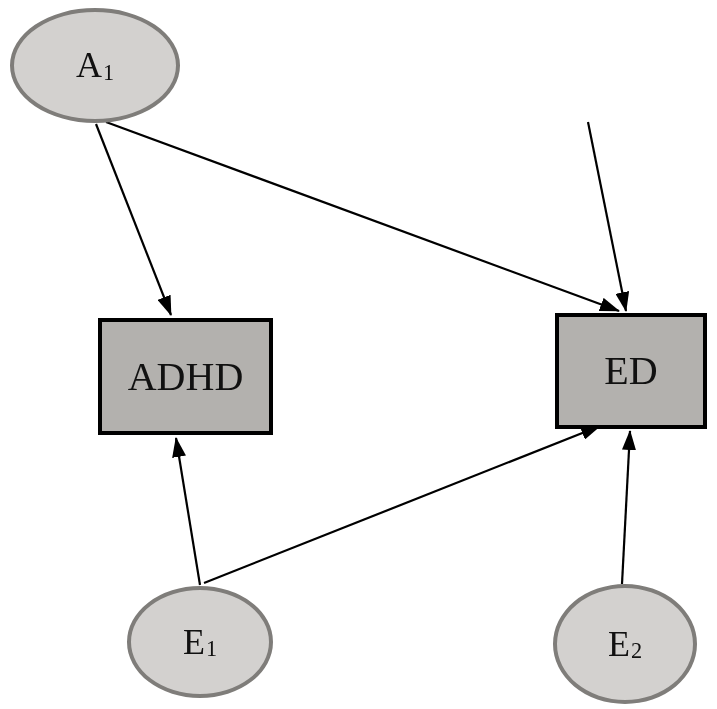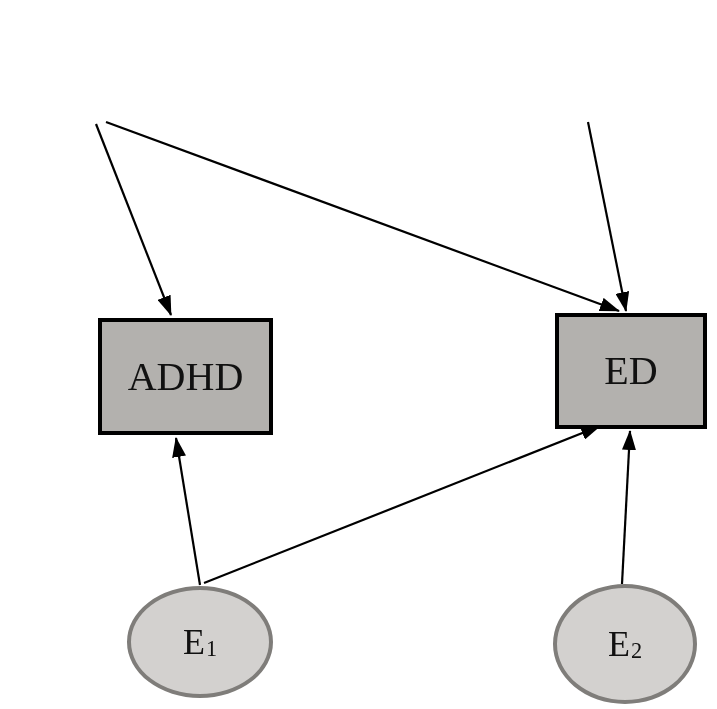--- a/index.html
+++ b/index.html
@@ -75,20 +75,23 @@
       </marker>
     </defs>
     <line x1="96" y1="124" x2="171" y2="315" marker-end="url(#arrow)"></line>
     <line x1="106" y1="122" x2="619" y2="311" marker-end="url(#arrow)"></line>
     <line x1="588" y1="122" x2="626" y2="311" marker-end="url(#arrow)"></line>
     <line x1="200" y1="585" x2="176" y2="438" marker-end="url(#arrow)"></line>
     <line x1="204" y1="583" x2="600" y2="426" marker-end="url(#arrow)"></line>
     <line x1="622" y1="584" x2="630" y2="431" marker-end="url(#arrow)"></line>
   </svg>
 
+  <div class="node ellipse n-a1">
+    <span class="lbl"><span>A</span><span class="sub">1</span></span>
+  </div>
 
 
   <div class="node rect n-adhd">
     <span class="lbl">ADHD</span>
   </div>
 
   <div class="node rect n-ed">
     <span class="lbl">ED</span>
   </div>
 

